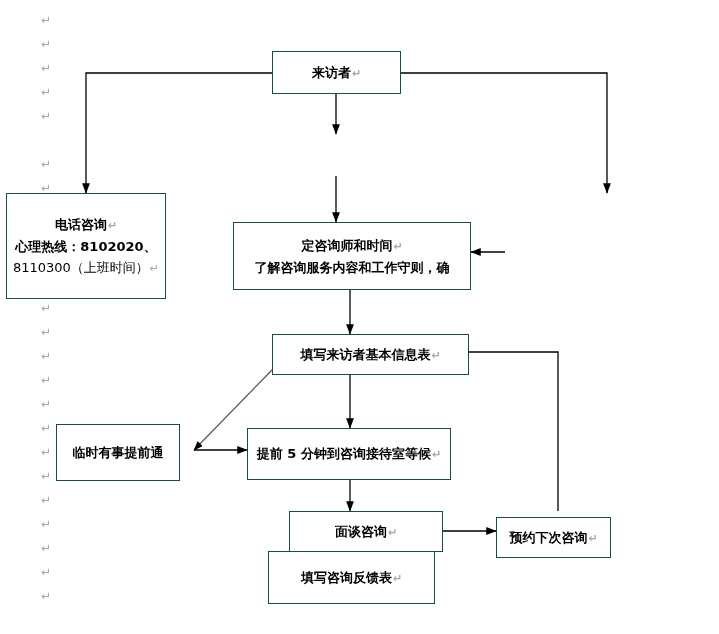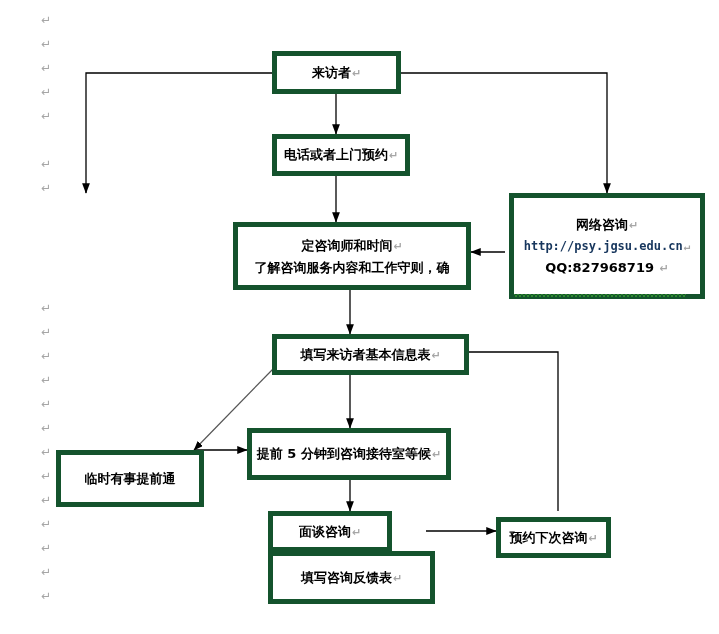--- a/index.html
+++ b/index.html
@@ -26,21 +26,21 @@
   .inline-pilcrow{
     color:#a6a6a6;
     font-size:11px;
     padding-left:1px;
     vertical-align:baseline;
   }
   
   .node{
     position:absolute;
     box-sizing:border-box;
-    border:5px solid #14532d;
+    border:1px solid #14532d;
     background:#ffffff;
     display:flex;
     flex-direction:column;
     align-items:center;
     justify-content:center;
     text-align:right;
     color:#000000;
     z-index:5;
   }
   .node .line{
@@ -119,65 +119,56 @@
 
     <path d="M350,552 L350,583" stroke="#000" stroke-width="1.3" fill="none" marker-end="url(#ah)"></path>
   </svg>
 
   <div class="node" style="left:272px;top:51px;width:129px;height:43px;">
     <div class="line">
       <span>来访者</span><span class="inline-pilcrow">↵</span>
     </div>
   </div>
 
-  <div class="node" style="left:272px;top:134px;width:138px;height:42px;">
-    <div class="line">
-      <span>电话或者上门预约</span><span class="inline-pilcrow">↵</span>
-    </div>
-  </div>
-
-
-  <div class="node" style="left:509px;top:193px;width:196px;height:106px;">
-    <div class="line">
-      <span>网络咨询</span><span class="inline-pilcrow">↵</span>
-    </div>
-    <div class="line url">
-      <span>http://psy.jgsu.edu.cn</span><span class="inline-pilcrow">↵</span>
-    </div>
-    <div class="line">
-      <span class="qq">
-        <span>QQ:827968719</span><span class="squiggle"></span>
-      </span><span class="inline-pilcrow">↵</span>
-    </div>
-  </div>
+
+  <div class="node" style="left:6px;top:193px;width:160px;height:106px;">
+    <div class="line">
+      <span>电话咨询</span><span class="inline-pilcrow">↵</span>
+    </div>
+    <div class="line">心理热线：8102020、</div>
+    <div class="line reg">
+      <span>8110300（上班时间）</span><span class="inline-pilcrow">↵</span>
+    </div>
+  </div>
+
 
   <div class="node" style="left:233px;top:222px;width:238px;height:68px;">
     <div class="line">
       <span>定咨询师和时间</span><span class="inline-pilcrow">↵</span>
     </div>
     <div class="line">了解咨询服务内容和工作守则，确</div>
   </div>
 
   <div class="node" style="left:272px;top:334px;width:197px;height:41px;">
     <div class="line">
       <span>填写来访者基本信息表</span><span class="inline-pilcrow">↵</span>
     </div>
   </div>
 
-  <div class="node" style="left:56px;top:450px;width:148px;height:57px;">
+  <div class="node" style="left:56px;top:424px;width:124px;height:57px;">
     <div class="line">临时有事提前通</div>
   </div>
 
   <div class="node" style="left:247px;top:428px;width:204px;height:52px;">
     <div class="line">
       <span>提前 5 分钟到咨询接待室等候</span><span class="inline-pilcrow">↵</span>
     </div>
   </div>
 
-  <div class="node" style="left:268px;top:511px;width:124px;height:41px;">
+  <div class="node" style="left:289px;top:511px;width:154px;height:41px;">
     <div class="line">
       <span>面谈咨询</span><span class="inline-pilcrow">↵</span>
     </div>
   </div>
 
   <div class="node" style="left:496px;top:511px;width:115px;height:41px;margin-top:6px;">
     <div class="line">
       <span>预约下次咨询</span><span class="inline-pilcrow">↵</span>
     </div>
   </div>

